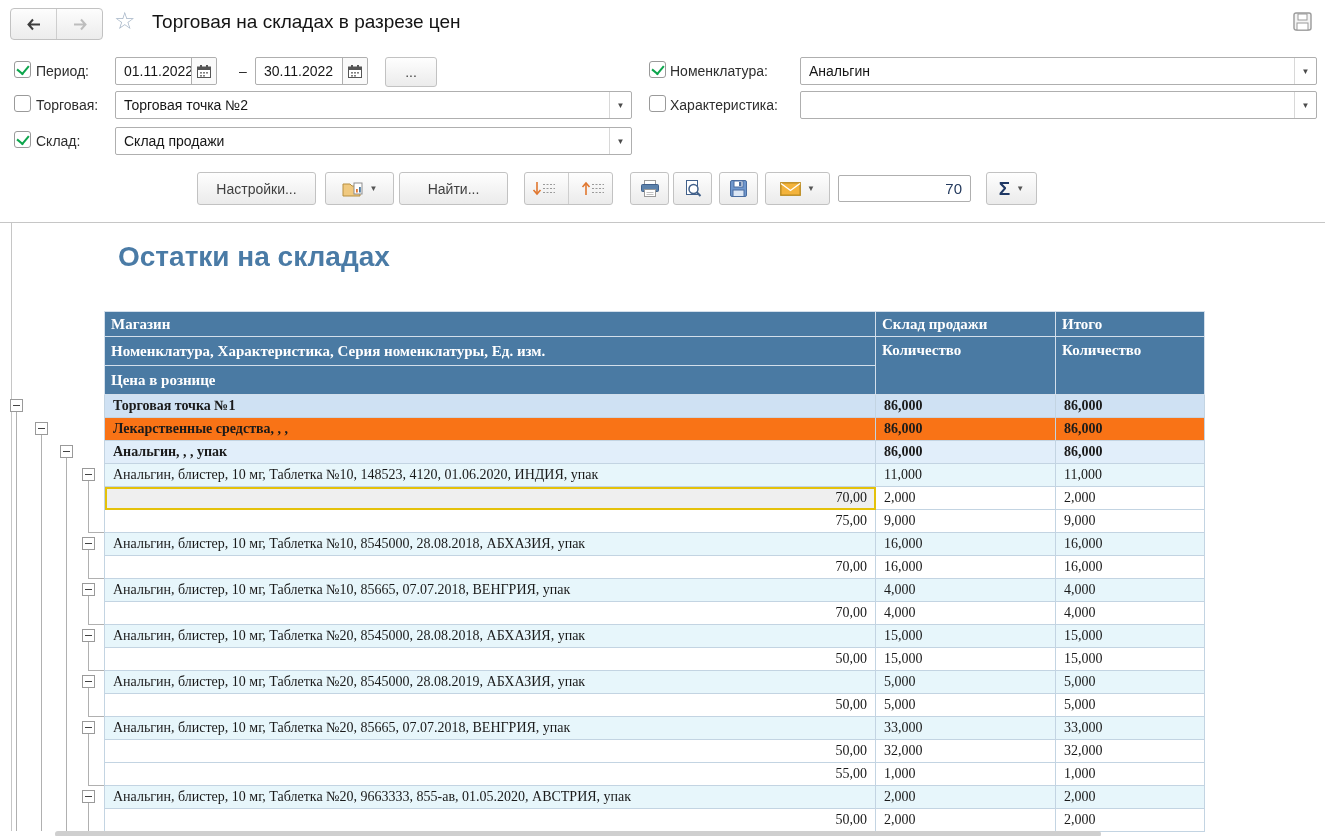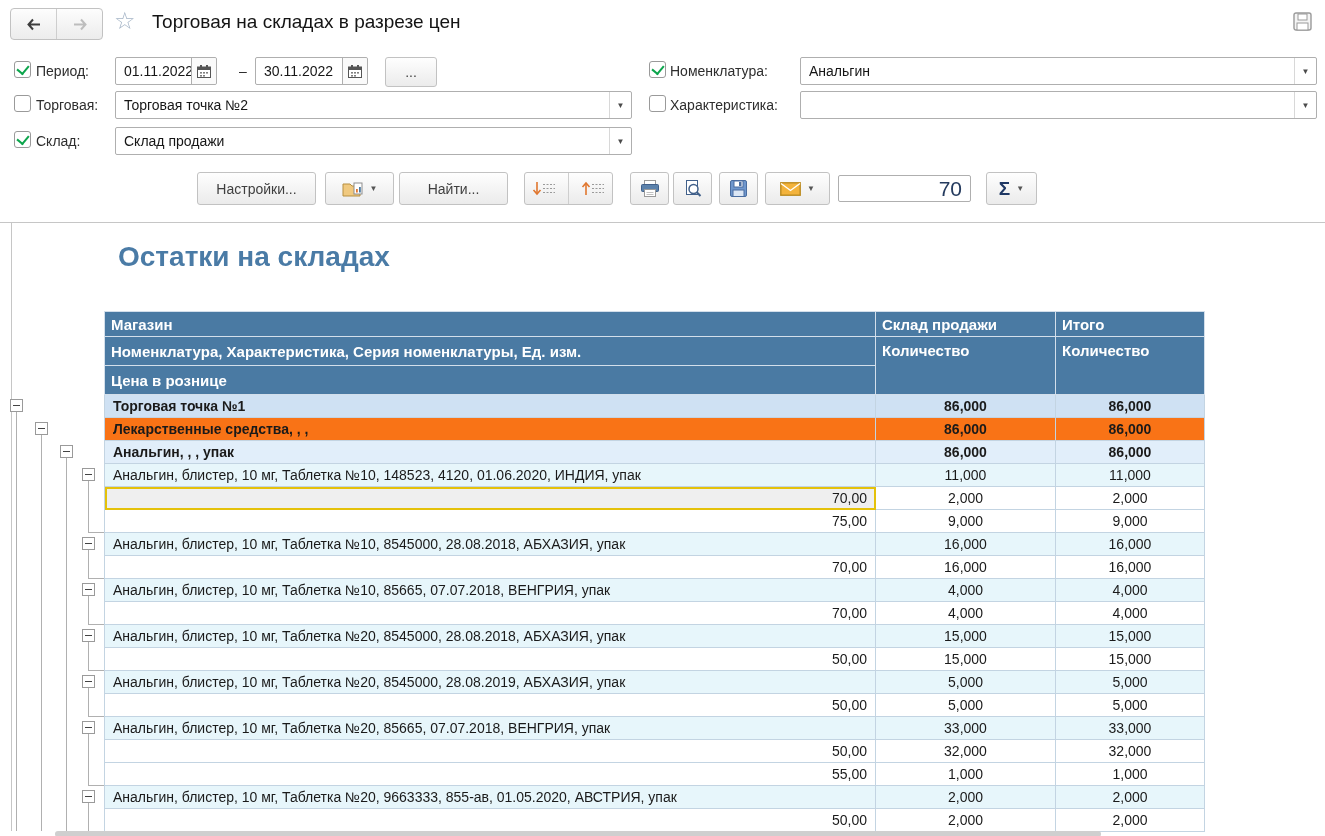--- a/index.html
+++ b/index.html
@@ -35,46 +35,46 @@
   .btn{position:absolute;height:33px;box-sizing:border-box;border:1px solid #c2c2c2;border-radius:3px;
       background:linear-gradient(#fefefe,#ebebeb);font-size:14px;color:#3f3f3f;
       display:flex;align-items:center;justify-content:center;gap:6px;padding:0 10px;white-space:nowrap;}
   #btn-generate{border-color:#c79e00;background:linear-gradient(#ffe04a,var(--accent-button,#f2c803));
       font-weight:bold;color:#272727;font-size:15px;}
   .btn .dd{font-size:8px;color:#555;}
   #btn-groups{padding:0;}
   #btn-groups .seg{width:44px;height:100%;display:flex;align-items:center;justify-content:center;}
   #btn-groups .gsep{width:1px;height:100%;background:#cecece;}
   #sum-field{position:absolute;left:838px;top:175px;width:133px;height:27px;box-sizing:border-box;
-      border:1px solid #afafaf;border-radius:2px;background:#fff;font-size:21px;color:#243a5e;
+      border:1px solid #afafaf;border-radius:2px;background:#fff;font-size:15px;color:#243a5e;
       text-align:right;padding:0 8px;font-family:inherit;}
   #btn-sigma .sg{font-size:19px;font-weight:bold;color:#1f3864;}
 
   
   #gridArea{position:absolute;left:0;top:222px;width:1325px;height:614px;background:#fff;
       border-top:1px solid #c6c6c6;}
   #leftline{position:absolute;left:11px;top:0;width:1px;height:608px;background:#c6c6c6;}
   #repTitle{position:absolute;left:118px;top:18px;font-size:28px;font-weight:bold;
       color:var(--report-title,#4a7ba6);white-space:nowrap;}
-  #rep{position:absolute;left:104px;top:88px;width:1100px;border-collapse:collapse;table-layout:fixed;}
+  #rep{position:absolute;left:104px;top:88px;width:1100px;border-collapse:collapse;table-layout:fixed;font-family:Liberation Serif, serif;}
   #rep td{box-sizing:border-box;overflow:hidden;white-space:nowrap;}
   #rep thead td{background:var(--header-bg,#4a7aa3);color:#fff;font-weight:bold;font-size:15px;
       border:1px solid #d3dfeb;padding:2px 6px;vertical-align:middle;}
   #rep thead td.rs{vertical-align:top;padding-top:5px;}
   tr.h1{height:25px;} tr.h2{height:29px;} tr.h3{height:29px;}
   #rep tbody td{height:23px;font-size:14px;border:1px solid #c3d4e2;padding:0 8px;color:#1a1a1a;}
   tr.g1 td,tr.g2 td,tr.g3 td{font-weight:bold;color:var(--group-text,#0a3a94);}
   tr.g1 td{background:#cfe1f3;} tr.g2 td{background:#f97316;} tr.g3 td{background:#e1eefa;}
   tr.item td{background:#e7f6fb;}
   tr.price td{background:#fff;}
   td.name{text-align:left;}
   tr.g1 td.name{padding-left:6px;} tr.g2 td.name{padding-left:23px;} tr.g3 td.name{padding-left:39px;}
   tr.item td.name{padding-left:56px;}
   tr.price td.name{text-align:right;padding-right:10px;}
-  td.num{text-align:center;}
+  td.num{text-align:left;}
   tr.sel td.name{background:#efefef;outline:2px solid var(--selection-border,#e4c10a);outline-offset:-2px;}
 
   
   #gutter{position:absolute;left:0;top:0;width:104px;height:614px;}
   .tbox{position:absolute;width:13px;height:13px;box-sizing:border-box;background:#fff;
       border:1px solid #9a9a9a;display:flex;align-items:center;justify-content:center;z-index:2;}
   .tbox::after{content:"";width:7px;height:1px;background:#444;}
   .vl{position:absolute;width:1px;background:#b0b0b0;}
   .hl{position:absolute;height:1px;background:#b0b0b0;}
 

